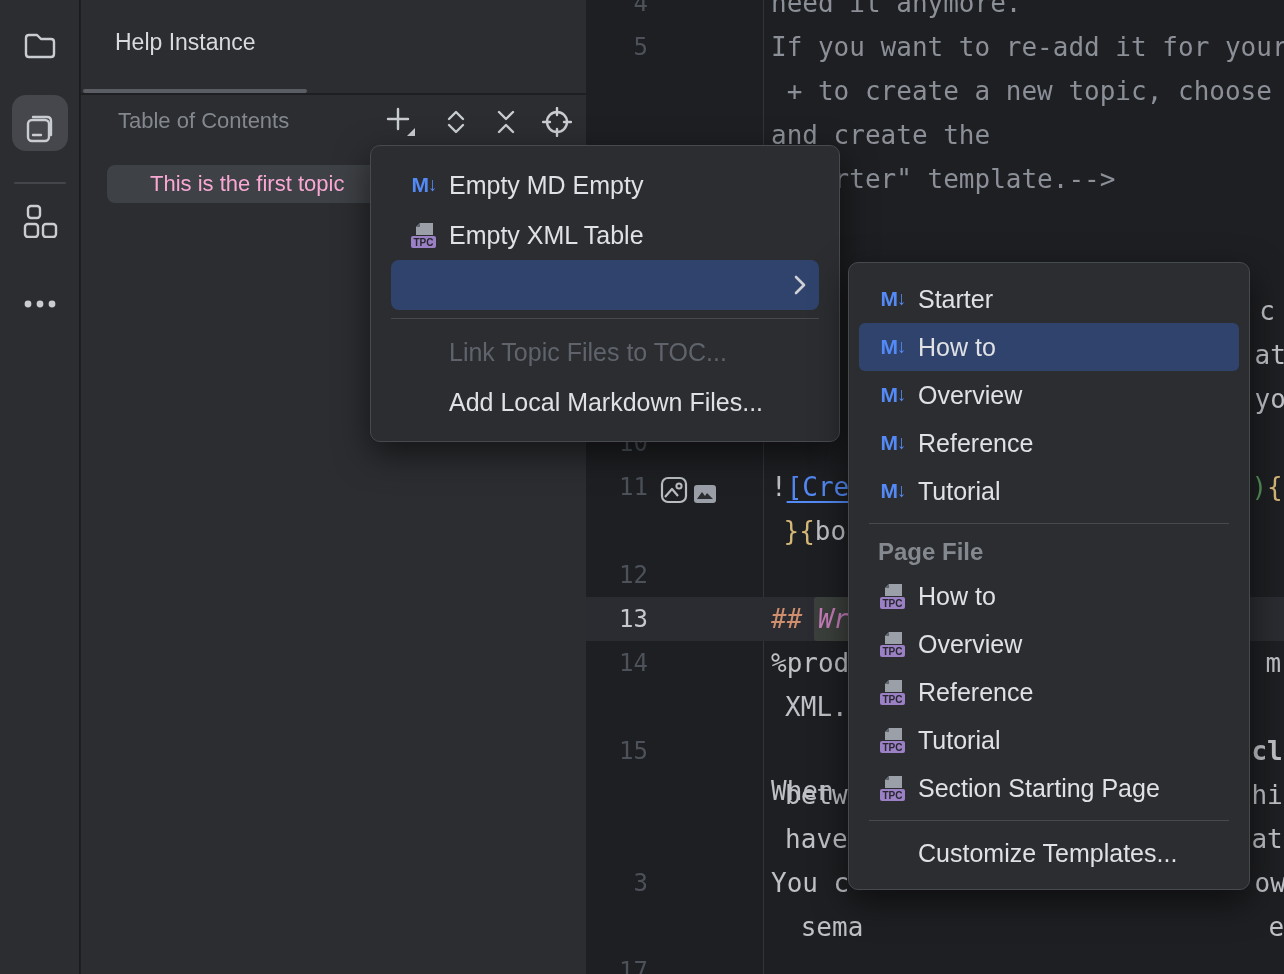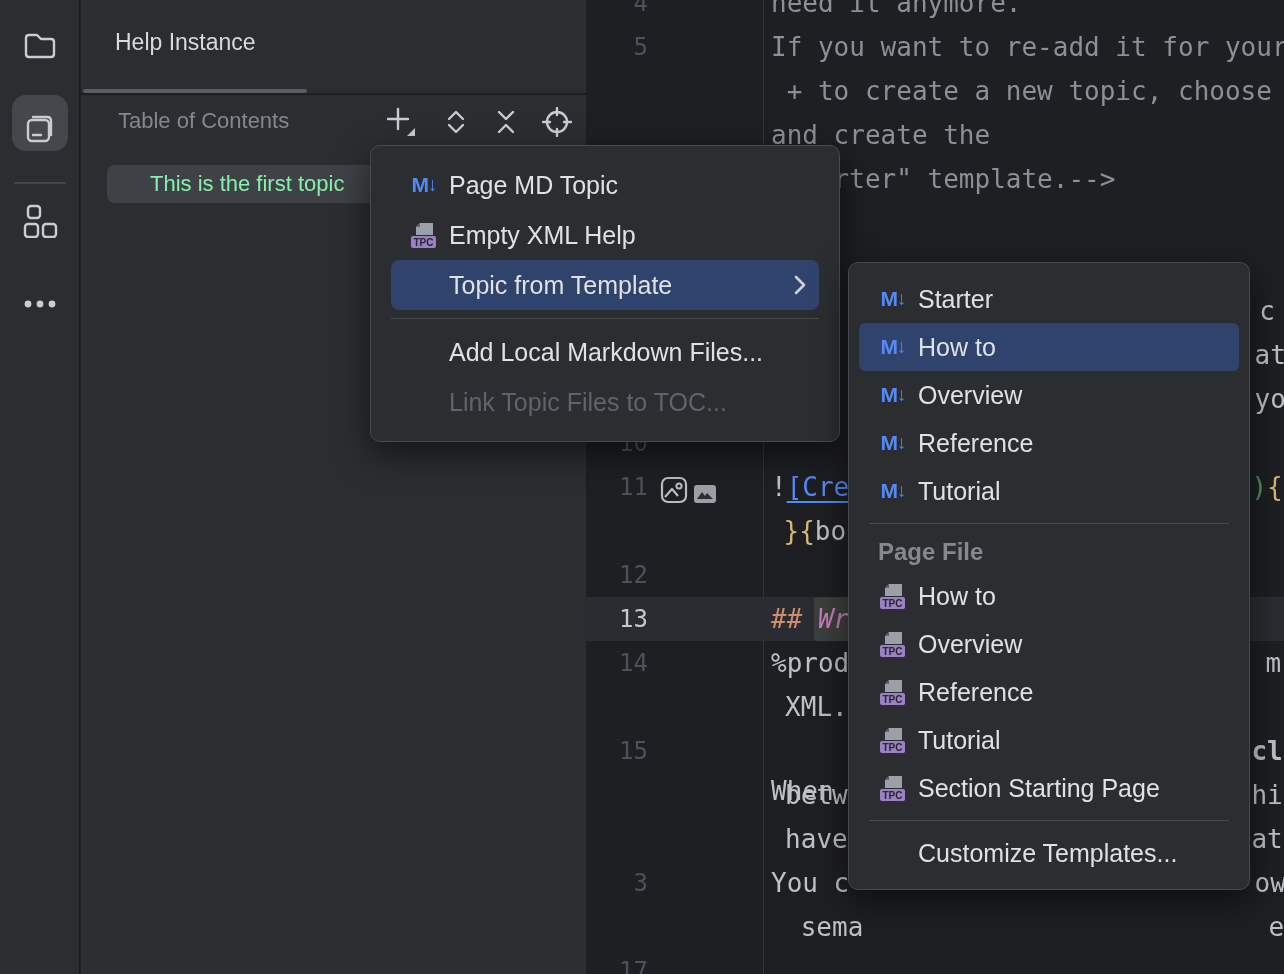--- a/index.html
+++ b/index.html
@@ -15,21 +15,21 @@
   .st-div{position:absolute;left:14px;top:182px;width:52px;height:2px;background:#43454a;border-radius:1px;}
   
   .panel{position:absolute;left:81px;top:0;width:505px;height:974px;background:#2b2d30;}
   .p-header{position:absolute;left:0;top:0;right:0;height:95px;border-bottom:2px solid #1e1f22;box-sizing:border-box;}
   .p-title{position:absolute;left:34px;top:29px;font-size:23px;color:#d8dade;}
   .tab-underline{position:absolute;left:2px;top:89px;width:224px;height:4px;background:#5a5d63;border-radius:2px;}
   .toolbar{position:absolute;left:0;top:95px;right:0;height:55px;margin-left:12px;}
   .toc-label{position:absolute;left:25px;top:13px;font-size:22px;color:#83878e;}
   .tb-ic{position:absolute;top:7px;width:40px;height:40px;display:flex;align-items:center;justify-content:center;border-radius:6px;}
   .toc-item{position:absolute;left:26px;top:165px;width:334px;height:38px;border-radius:8px;background:#3e4145;}
-  .toc-item-label{position:absolute;left:43px;top:0;line-height:38px;font-size:22px;color:#86efac;white-space:nowrap;overflow:hidden;max-width:280px;}
+  .toc-item-label{position:absolute;left:43px;top:0;line-height:38px;font-size:22px;color:#f9a8d4;white-space:nowrap;overflow:hidden;max-width:280px;}
   
   .editor{position:absolute;left:586px;top:0;width:698px;height:974px;background:#1e1f22;overflow:hidden;}
   .gutter-sep{position:absolute;left:177px;top:0;bottom:0;width:1px;background:#313438;}
   .row{position:absolute;left:0;width:698px;height:44px;font-family:"DejaVu Sans Mono",monospace;font-size:26px;line-height:44px;white-space:pre;}
   .band{position:absolute;left:0;top:0;width:698px;height:44px;background:#2a2c31;}
   .num{position:absolute;left:0;top:0;width:62px;text-align:right;color:#4d515a;font-size:24px;}
   .row.cur .num{color:#c6c8cc;}
   .seg{position:absolute;top:0;}
   .cmt{color:#8b8f97}.def{color:#bfc1c7}
   .lnk{color:#548af7;text-decoration:underline;text-decoration-thickness:2px;text-underline-offset:5px;}
@@ -163,51 +163,50 @@
   <div class="toc-item">
     <div class="toc-item-label">This is the first topic</div>
   </div>
 </div>
 
 <div class="menu" id="menu1">
     <div class="m-item">
       <span class="icon-slot">
         <span class="md-ic">M<span class="arr">↓</span></span>
       </span>
-      <span>Page MD Topic</span>
+      <span>Empty MD Empty</span>
     </div>
     <div class="m-item">
       <span class="icon-slot">
         <svg width="28" height="29" viewBox="0 0 28 29">
           <path d="M10 2 h13 v12 h-17 v-8 z" fill="#9ba0a8"></path>
           <path d="M10 2 L6 6 h4 z" fill="#5f646b"></path>
           <rect x="1" y="15" width="25" height="12" rx="2" fill="#9b80c6"></rect>
           <text x="13.5" y="24.5" font-size="10" font-weight="bold" fill="#26282d" text-anchor="middle" font-family="Liberation Sans, sans-serif">TPC</text>
         </svg>
       </span>
-      <span>Empty XML Help</span>
+      <span>Empty XML Table</span>
     </div>
     <div class="m-item sel">
       <span class="icon-slot"></span>
-      <span>Topic from Template</span>
       <span class="m-arrow">
         <svg width="14" height="22" viewBox="0 0 14 22">
           <path d="M3 3 L11 11 L3 19" fill="none" stroke="#ced0d6" stroke-width="2.6" stroke-linecap="round" stroke-linejoin="round"></path>
         </svg>
       </span>
     </div>
     <div class="m-div"></div>
+    <div class="m-item dis">
+      <span class="icon-slot"></span>
+      <span>Link Topic Files to TOC...</span>
+    </div>
     <div class="m-item">
       <span class="icon-slot"></span>
       <span>Add Local Markdown Files...</span>
     </div>
-    <div class="m-item dis">
-      <span class="icon-slot"></span>
-      <span>Link Topic Files to TOC...</span>
-    </div>
   </div>
 
 <div class="menu" id="menu2">
     <div class="s-item">
       <span class="icon-slot">
         <span class="md-ic">M<span class="arr">↓</span></span>
       </span>
       <span>Starter</span>
     </div>
     <div class="s-item sel">

